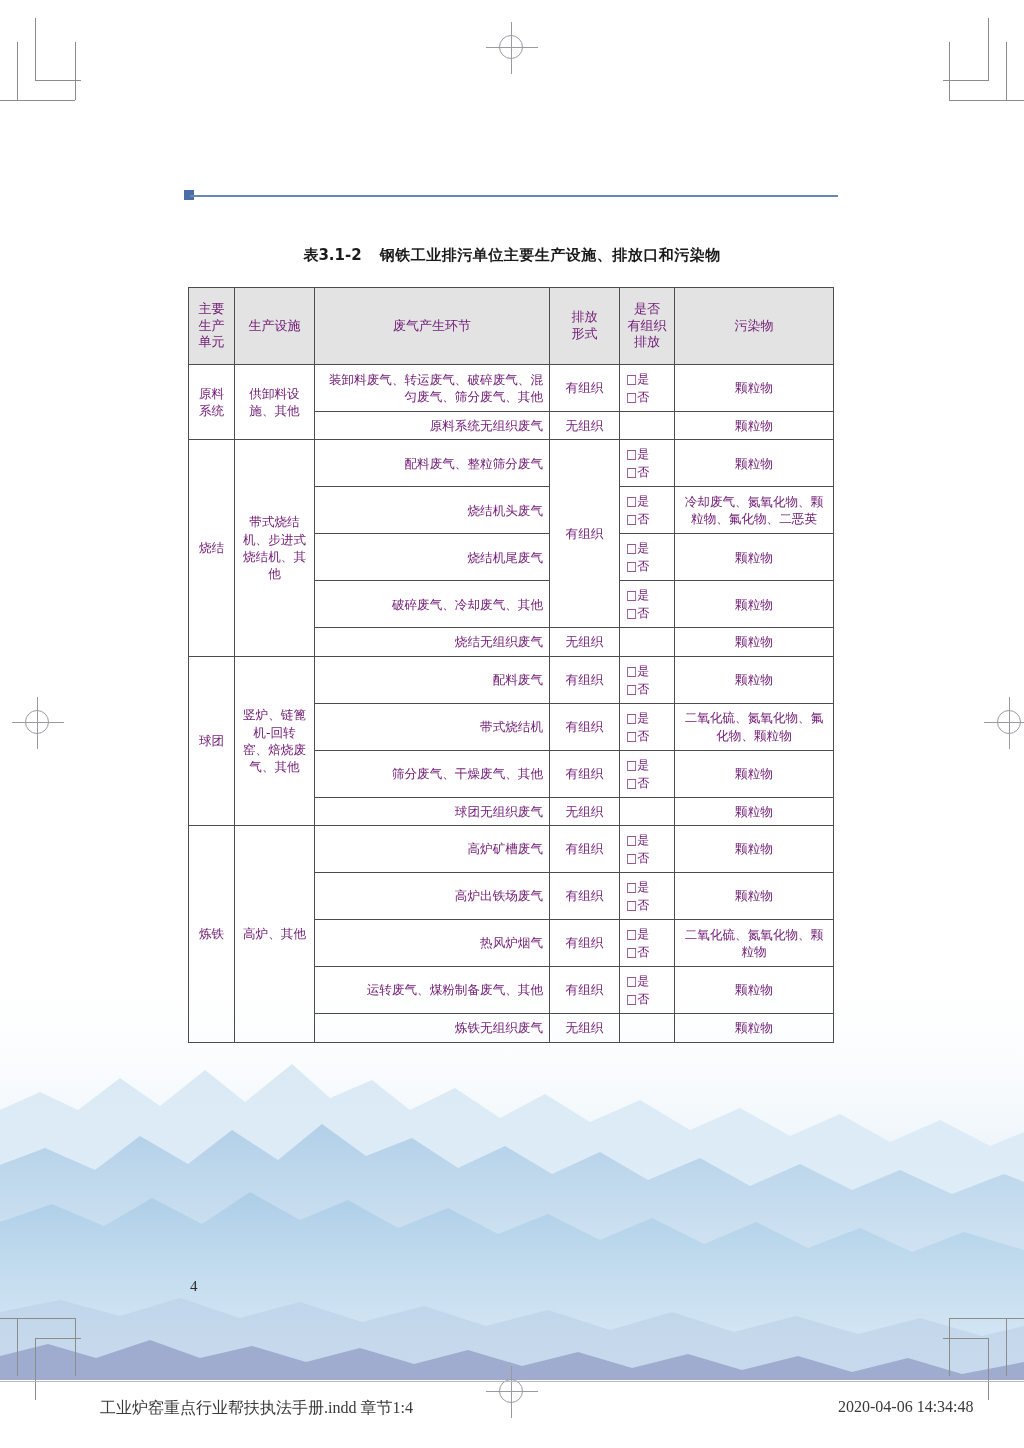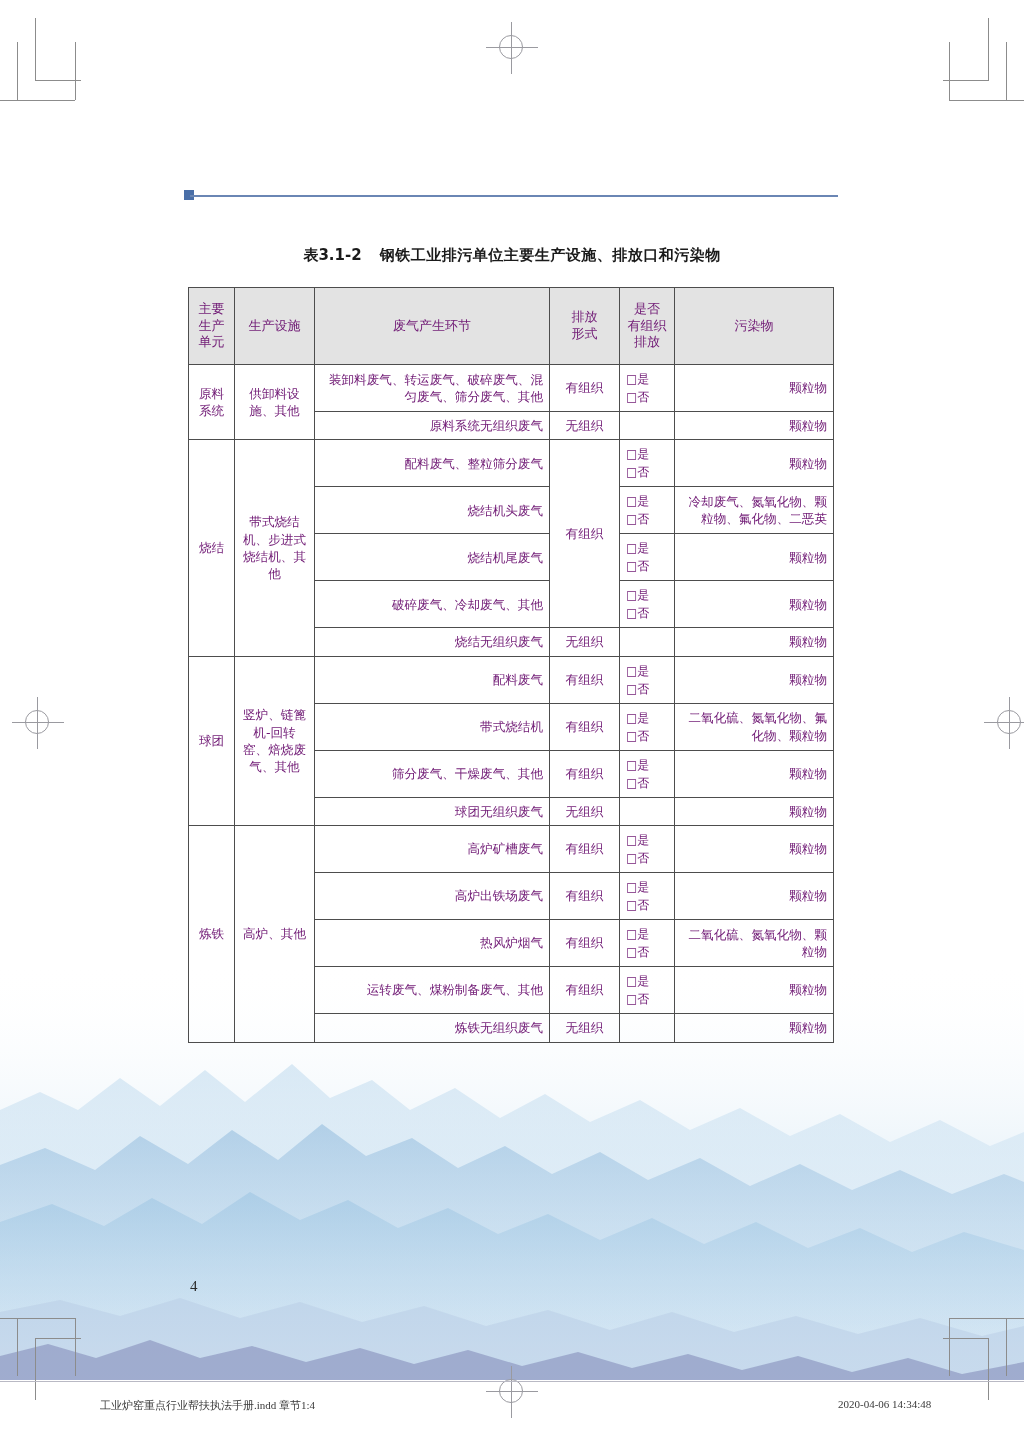--- a/index.html
+++ b/index.html
@@ -47,30 +47,30 @@
   }
   table.main thead th{
     background:#e3e3e3;text-align:center;font-size:13px;line-height:1.3;
     padding:7px 3px;height:62px;
   }
   .c-unit{text-align:center;margin-top:28px;}
   .c-fac{text-align:center;}
   .c-proc{text-align:right;border-radius:6px;}
   .c-form{text-align:center;}
   .c-org{text-align:left;padding-left:8px;font-size:12px;line-height:1.5;}
-  .c-pol{text-align:right;margin-top:18px;}
+  .c-pol{text-align:center;margin-top:18px;}
   .cb{white-space:nowrap;}
   .bx{font-family:"DejaVu Sans",sans-serif;}
 
   .pageno{position:absolute;left:190px;top:1278px;font-size:15px;color:#2a2a2a;
           font-family:"Liberation Serif","DejaVu Serif",serif;}
 
   .trimline{position:absolute;background:#b9b9c4;}
 
-  .footer{position:absolute;top:1398px;font-size:11px;color:#3a3a3a;
+  .footer{position:absolute;top:1398px;font-size:16px;color:#3a3a3a;
           font-family:"Liberation Serif","DejaVu Serif",serif;white-space:nowrap;}
   .footer.left{left:100px;}
   .footer.right{left:812px;margin-left:26px;}
 </style>
 </head>
 <body>
 
 <div class="page">
 
   <div class="mountains">

